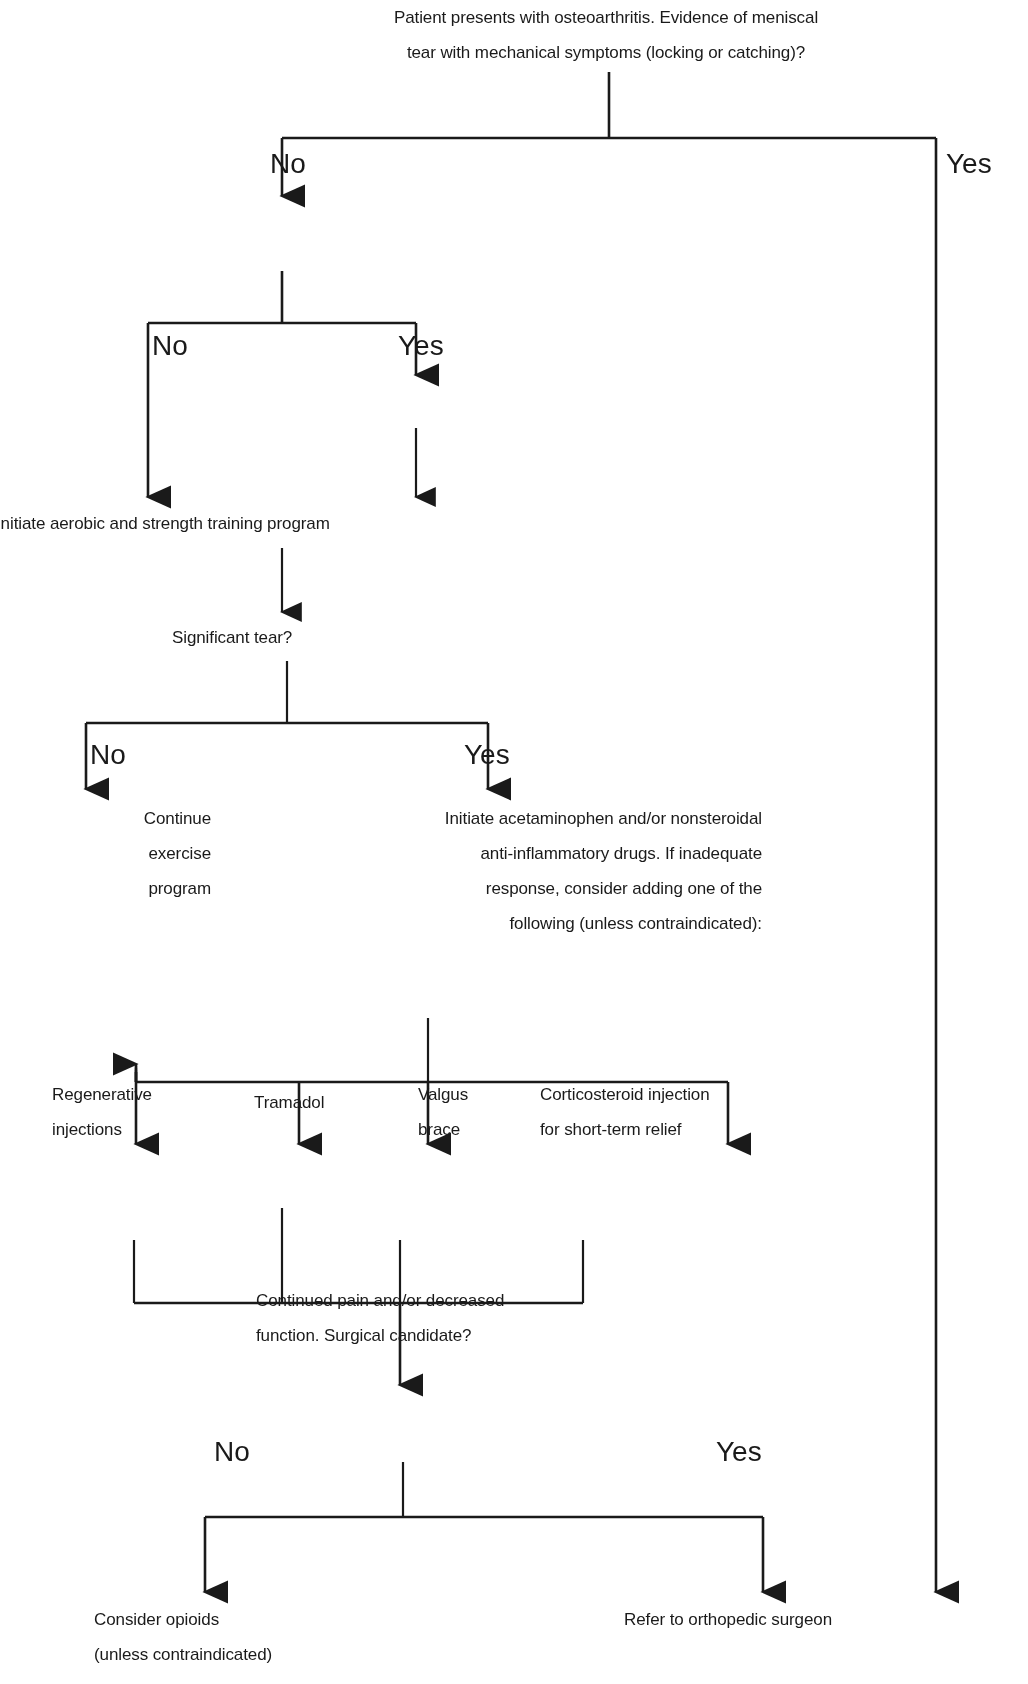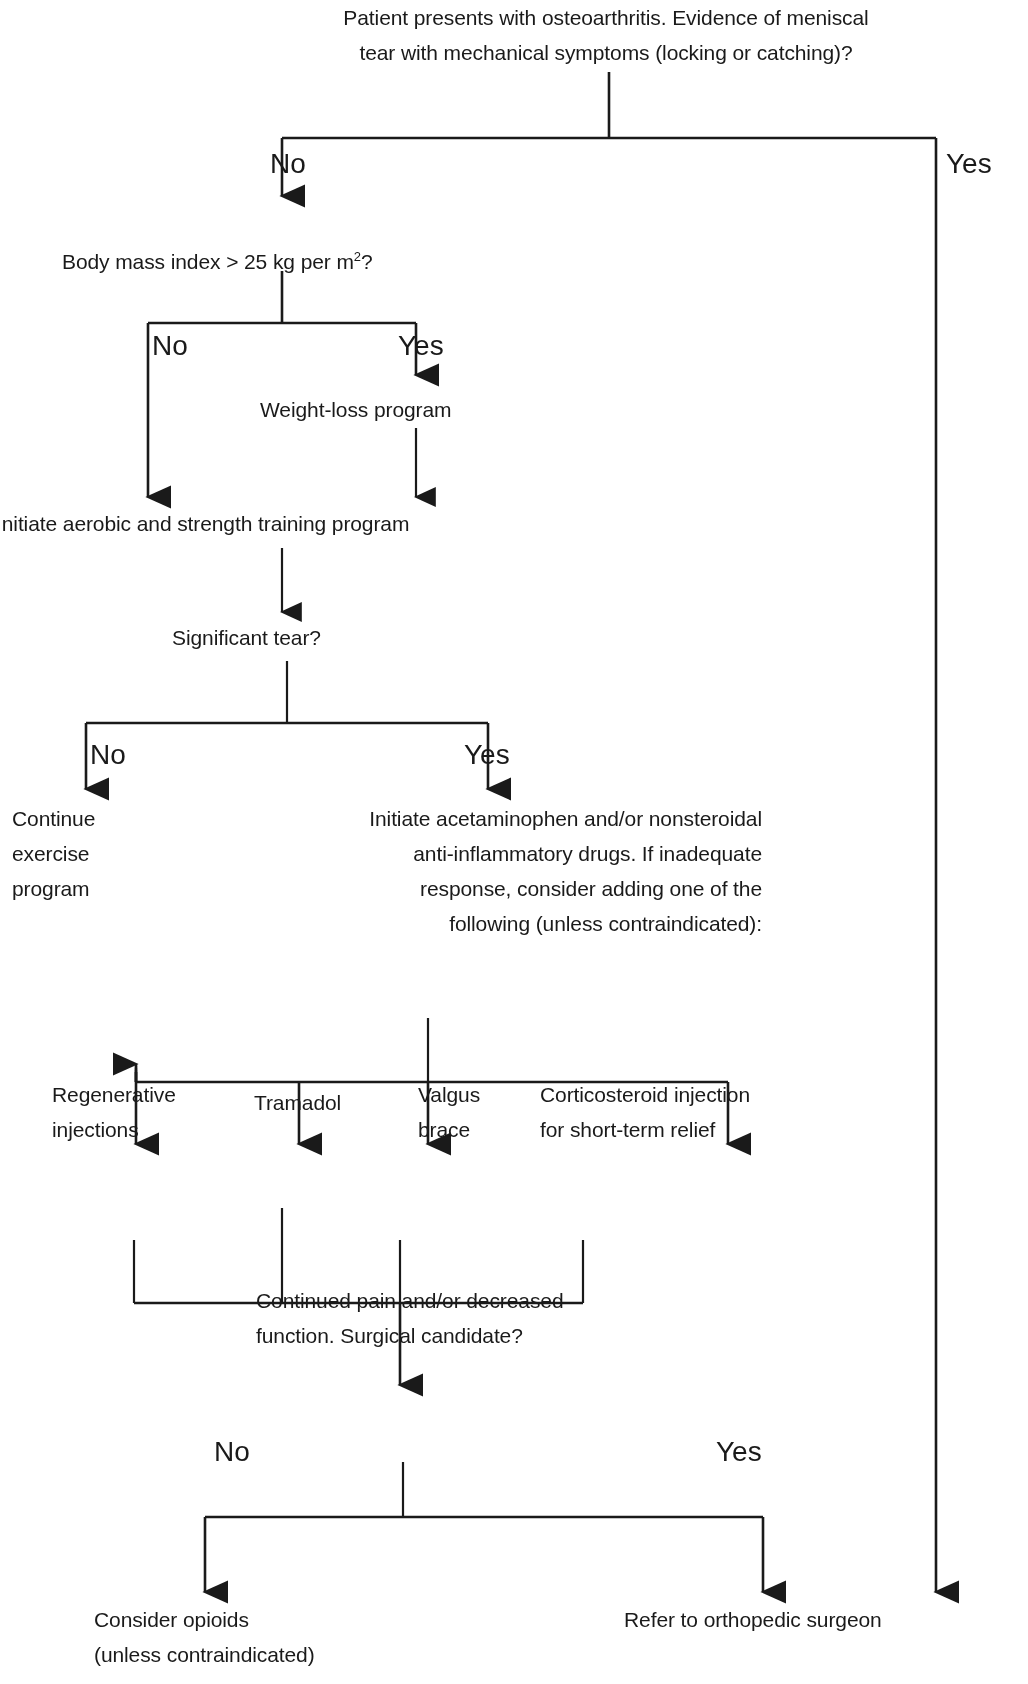--- a/index.html
+++ b/index.html
@@ -34,21 +34,21 @@
     fill: none;
     stroke-linecap: butt;
   }
   .conn-thin {
     stroke: #1a1a1a;
     stroke-width: 2.2;
     fill: none;
   }
   .node {
     position: absolute;
-    font-size: 21px;
+    font-size: 17px;
     line-height: 35px;
     color: #1a1a1a;
     white-space: pre-line;
     letter-spacing: -0.1px;
   }
   .node.center {
     text-align: center;
   }
   .node.left {
     text-align: left;
@@ -122,31 +122,27 @@
 
     <path class="conn-thin" d="M403,1462 L403,1517"></path>
     <path class="conn" d="M205,1517 L763,1517"></path>
     <path class="conn" d="M205,1517 L205,1592" marker-end="url(#arrowhead)"></path>
     <path class="conn" d="M763,1517 L763,1592" marker-end="url(#arrowhead)"></path>
   </svg>
 
   <div class="node center" style="left:226px; top:0px; width:760px;">Patient presents with osteoarthritis. Evidence of meniscal
 tear with mechanical symptoms (locking or catching)?</div>
 
-  <div class="node left" style="left:62px; top:209px; width:520px;">
-    <span>Body mass index &gt; 25 kg per m</span><sup>2</sup><span>?</span>
-  </div>
 
-  <div class="node left" style="left:260px; top:392px; width:420px;">Weight-loss program</div>
 
   <div class="node left" style="left:-4px; top:506px; width:620px;">Initiate aerobic and strength training program</div>
 
   <div class="node left" style="left:172px; top:620px; width:400px;">Significant tear?</div>
 
-  <div class="node left" style="left:12px; top:801px; width:170px;">Continue
+  <div class="node left" style="left:41px; top:801px; width:170px;text-align:right;">Continue
 exercise
 program</div>
 
   <div class="node left" style="left:202px; top:801px; width:560px;text-align:right;">Initiate acetaminophen and/or nonsteroidal
 anti-inflammatory drugs. If inadequate
 response, consider adding one of the
 following (unless contraindicated):</div>
 
   <div class="node left" style="left:52px; top:1077px; width:190px;">Regenerative
 injections</div>

